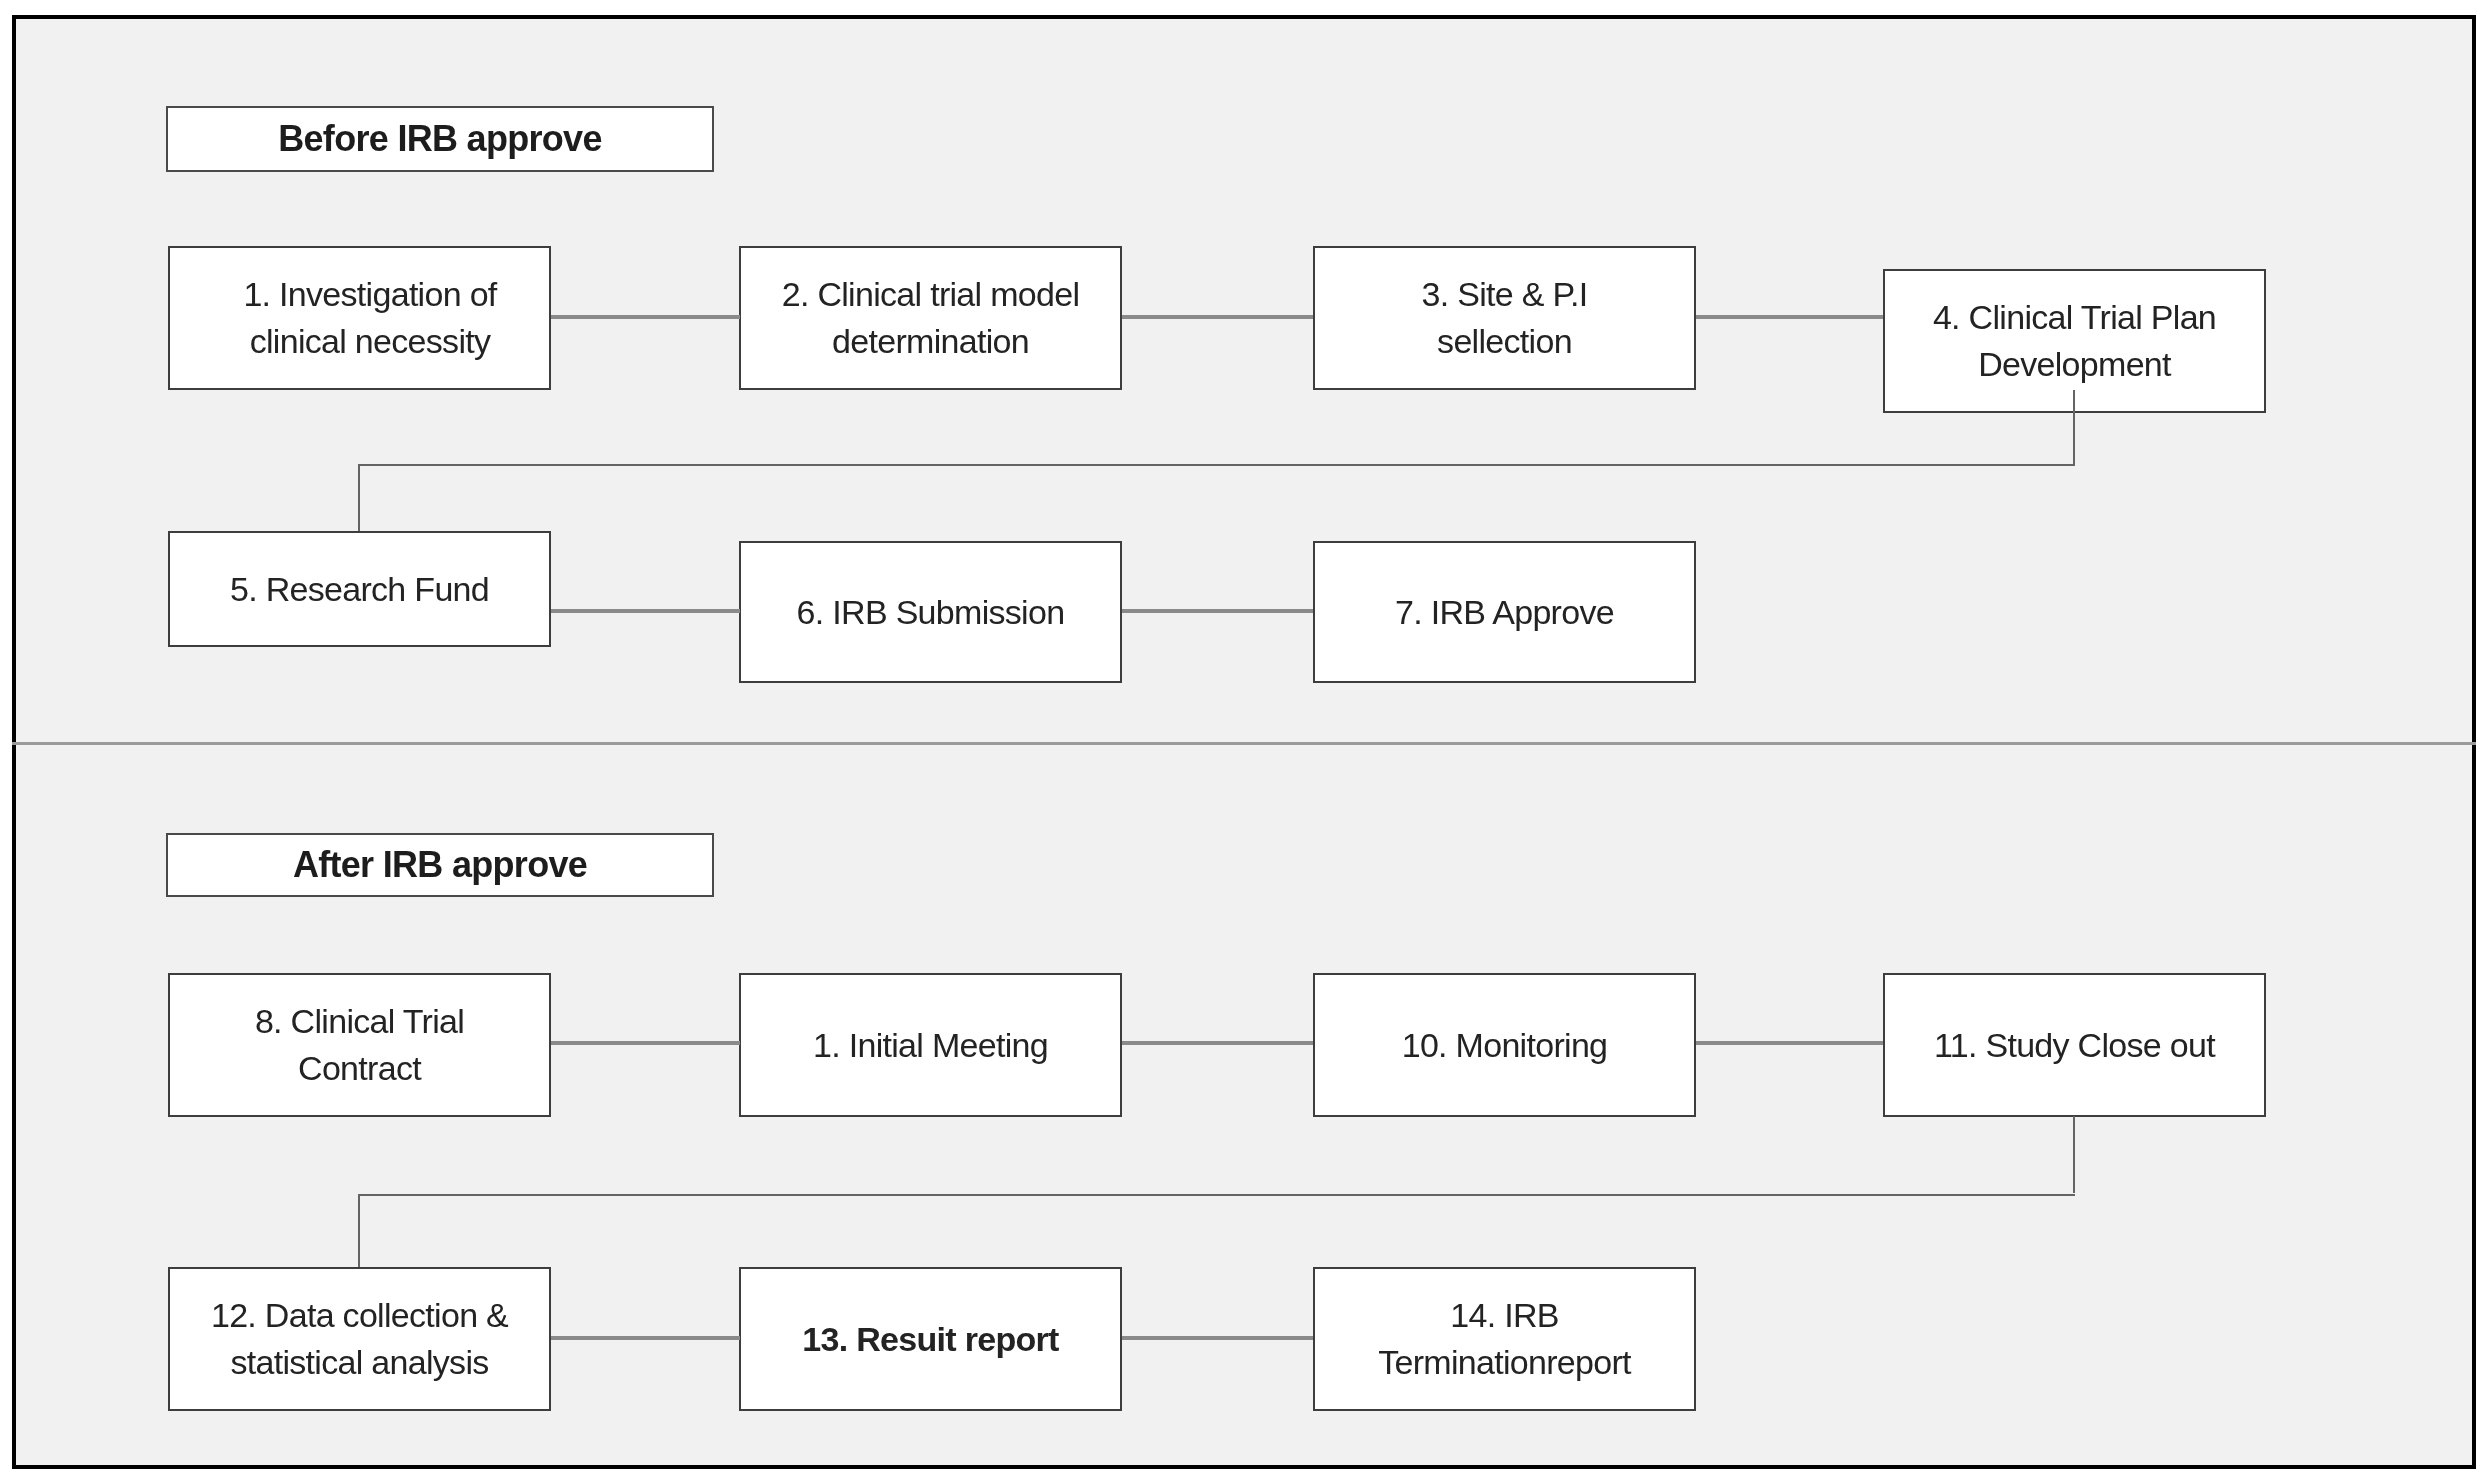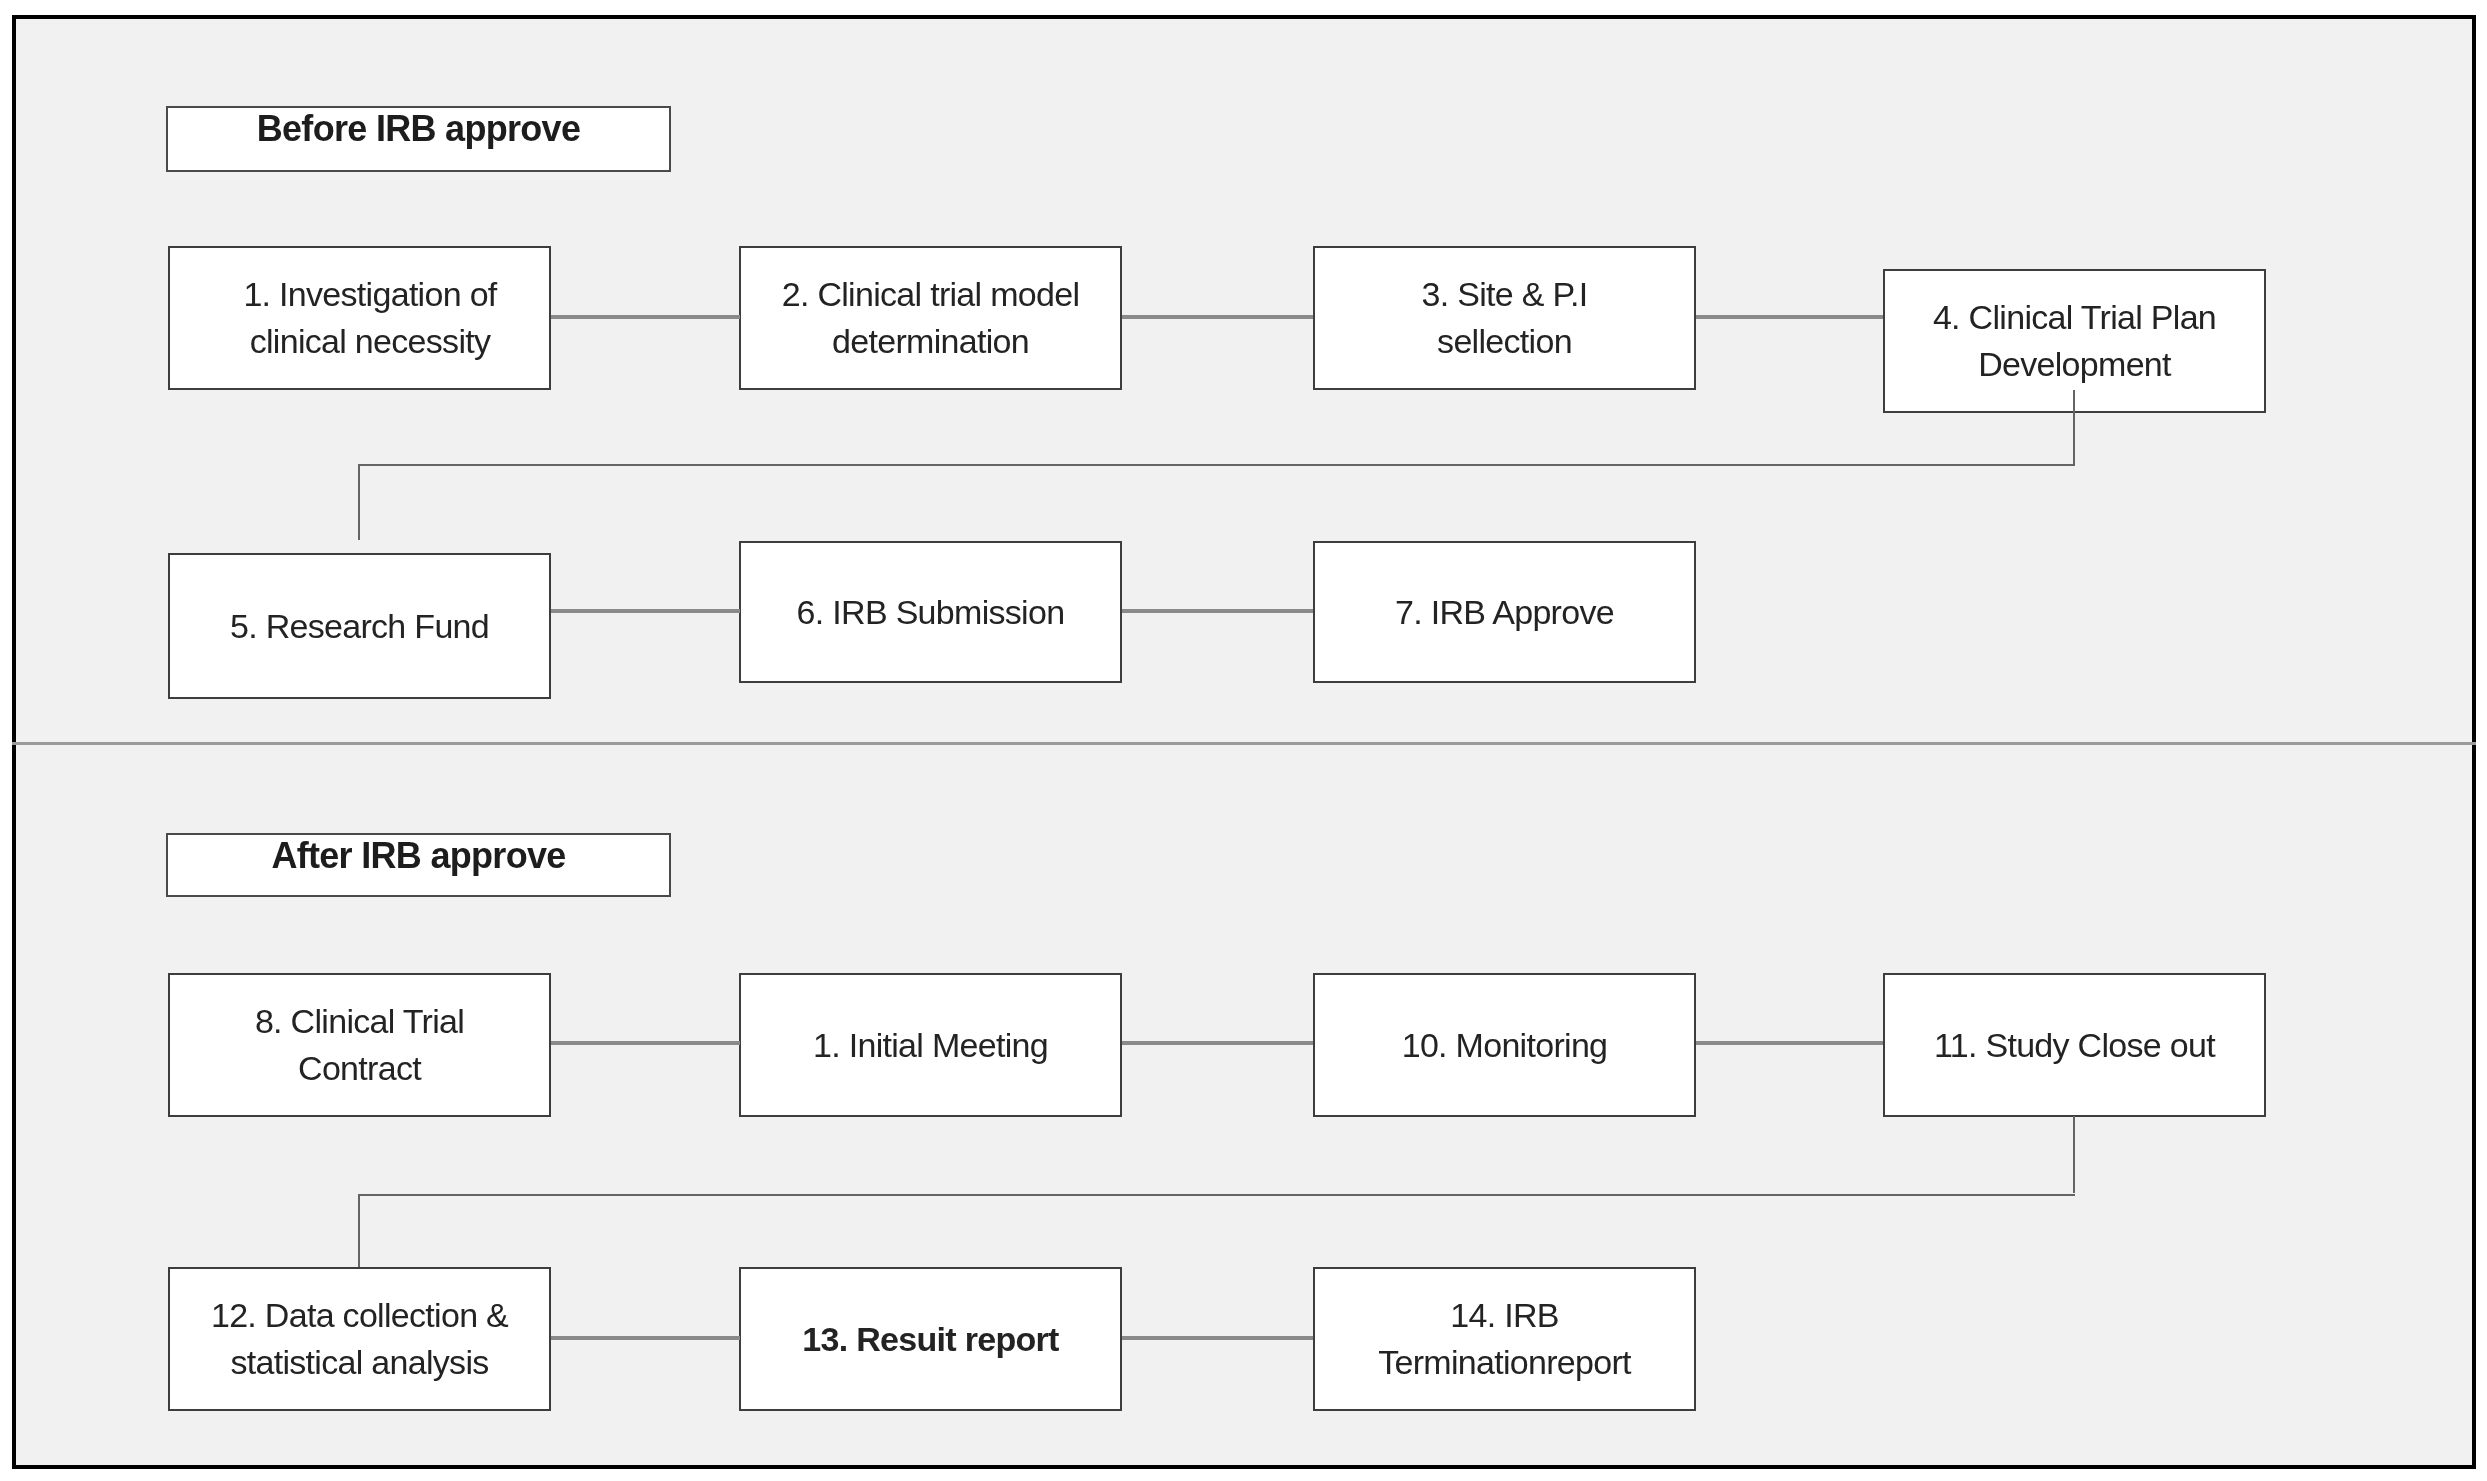--- a/index.html
+++ b/index.html
@@ -21,24 +21,24 @@
   }
   .divider {
     position: absolute;
     left: 12px; top: 742px;
     width: 2464px; height: 3.4px;
     background: #9a9a9a;
   }
   .hdr {
     position: absolute;
     box-sizing: border-box;
-    width: 505px;
+    width: 548px;
     background: #ffffff;
     border: 2px solid #4a4a4a;
-    display: flex; justify-content: center;
+    display: flex; align-items: center; justify-content: center;
     font-size: 36px; font-weight: bold; color: #1d1d1d;
     letter-spacing: -0.7px;
   }
   .box {
     position: absolute;
     box-sizing: border-box;
     width: 383px; height: 144px;
     background: #ffffff;
     border: 2.7px solid #3d3d3d;
     display: flex; align-items: center; justify-content: center;
@@ -93,21 +93,21 @@
   </div>
 
   <div class="conn" style="left:551px; top:315px; width:189px;"></div>
   <div class="conn" style="left:1122px; top:315px; width:191px;"></div>
   <div class="conn" style="left:1696px; top:315px; width:187px;"></div>
 
   <div class="elbow-v" style="left:2073px; top:390px; height:74px;"></div>
   <div class="elbow-h" style="left:358px; top:464px; width:1717px;"></div>
   <div class="elbow-v" style="left:358px; top:464px; height:76px;"></div>
 
-  <div class="box" style="left:168px; top:553px; height:146px;">
+  <div class="box" style="left:168px; top:531px; height:116px;">
     <span class="lbl">5. Research Fund</span>
   </div>
   <div class="box" style="left:739px; top:541px; height:142px;">
     <span class="lbl">6. IRB Submission</span>
   </div>
   <div class="box" style="left:1313px; top:541px; height:142px;">
     <span class="lbl">7. IRB Approve</span>
   </div>
 
   <div class="conn" style="left:551px; top:609px; width:189px;"></div>

